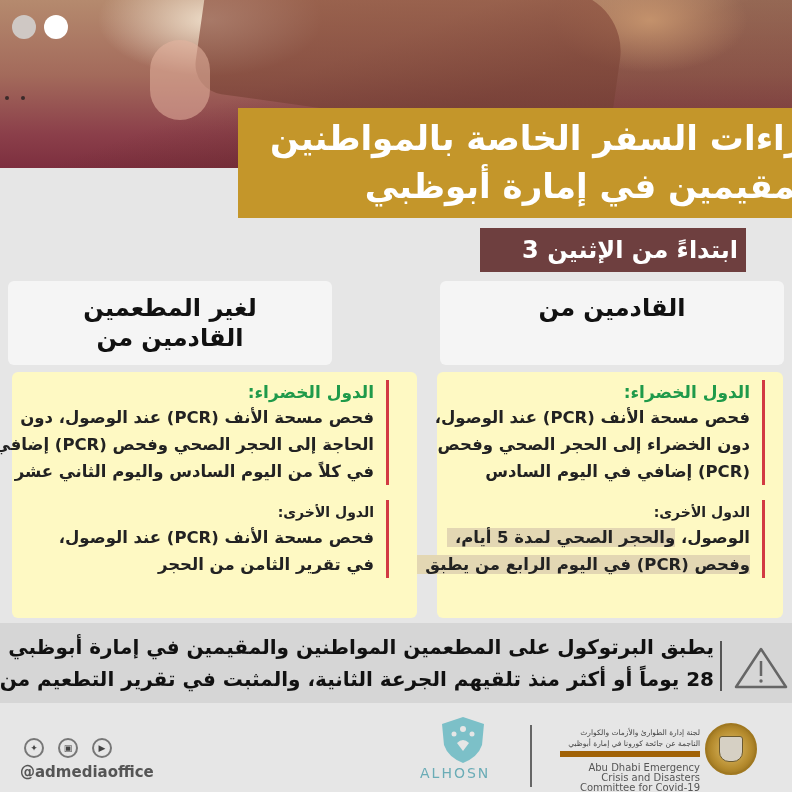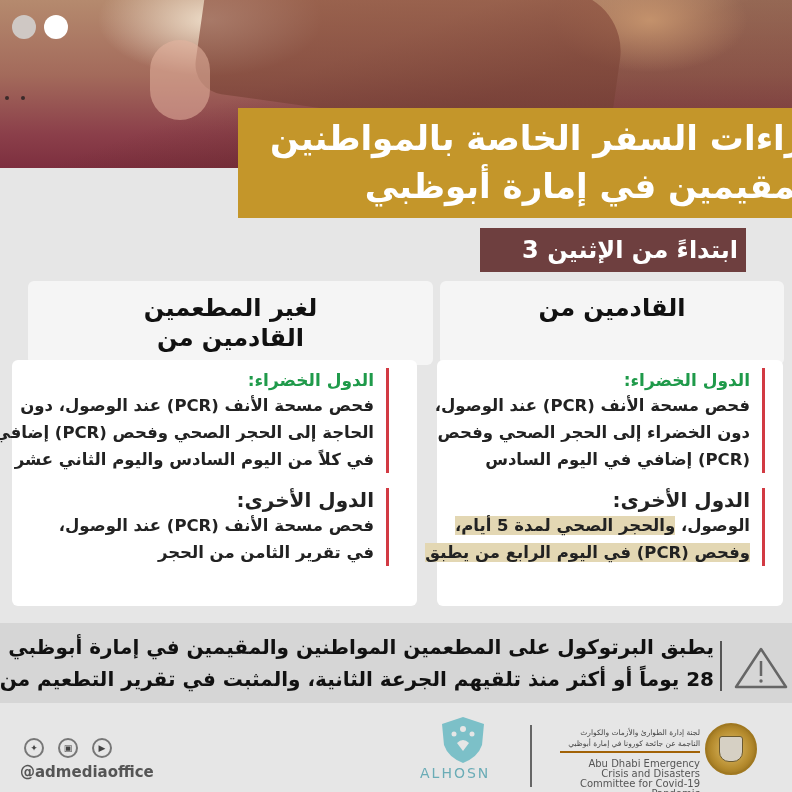--- a/index.html
+++ b/index.html
@@ -29,47 +29,47 @@
   .title-line { color: #ffffff; font-weight: bold; font-size: 34px; line-height: 48px; text-align: right; white-space: nowrap; }
 
   .date-pill { position: absolute; left: 480px; top: 228px; width: 266px; height: 44px;
     background: #6e3f3f; color: #fff; font-weight: bold; font-size: 24px; line-height: 44px;
     direction: rtl; text-align: right; padding-right: 8px; }
 
   .col-head { position: absolute; top: 281px; height: 84px; background: #f5f5f5; border-radius: 6px;
     text-align: center; direction: rtl; font-weight: bold; font-size: 24px; line-height: 30px; color: #111;
     padding-top: 12px; }
   .col-head.right { left: 440px; width: 344px; }
-  .col-head.left { left: 28px; width: 405px; }
+  .col-head.left { left: 8px; width: 324px; }
 
-  .card { position: absolute; top: 360px; height: 246px; background: #ffffff; border-radius: 6px; direction: rtl; }
+  .card { position: absolute; top: 372px; height: 246px; background: #fef9c3; border-radius: 6px; direction: rtl; }
   .card.right { left: 437px; width: 346px; }
   .card.left { left: 12px; width: 405px; }
   .block { position: absolute; border-right: 3px solid #d23a43; padding-right: 12px; text-align: right; }
   .block-title-green { color: #1f9a4a; font-weight: bold; font-size: 17px; line-height: 24px; }
-  .block-title { color: #222; font-weight: bold; font-size: 20px; line-height: 24px; }
+  .block-title { color: #222; font-weight: bold; font-size: 14px; line-height: 24px; }
   .block-line { color: #222; font-weight: bold; font-size: 16.5px; line-height: 27px; white-space: nowrap; }
-  .hl { background: #e3d7b3; }
+  .hl { background: #e3d7b3; padding-left: 8px; }
 
   .notice { position: absolute; left: 0; top: 623px; width: 792px; height: 80px; background: #d6d6d6; }
   .notice-text { position: absolute; right: 78px; top: 8px; direction: rtl; text-align: right;
     font-weight: bold; font-size: 20px; line-height: 32px; color: #111; white-space: nowrap; }
   .notice-sep { position: absolute; left: 720px; top: 18px; width: 2px; height: 50px; background: #555; }
   .warn-icon { position: absolute; left: 733px; top: 23px; width: 56px; height: 44px; }
 
   .footer { position: absolute; left: 0; top: 703px; width: 792px; height: 89px; background: #e6e6e6; }
   .social { position: absolute; left: 24px; top: 35px; display: flex; gap: 14px; }
   .social-icon { width: 20px; height: 20px; border-radius: 50%; border: 2px solid #777;
     display: flex; align-items: center; justify-content: center; font-size: 9px; color: #444; }
   .handle { position: absolute; left: 20px; top: 60px; font-size: 15px; color: #555; font-weight: bold; }
   .alhosn { position: absolute; left: 438px; top: 12px; width: 50px; text-align: center; }
   .alhosn-label { position: absolute; left: 420px; top: 62px; font-size: 14px; letter-spacing: 2px; color: #6aacb6; }
   .footer-sep { position: absolute; left: 530px; top: 22px; width: 1.5px; height: 62px; background: #666; }
   .committee { position: absolute; left: 560px; top: 24px; width: 140px; direction: rtl; text-align: right; }
-  .committee .ar { font-size: 7.5px; color: #444; line-height: 11px; border-bottom: 2px solid #a16207; padding-bottom: 2px; }
+  .committee .ar { font-size: 7.5px; color: #444; line-height: 11px; border-bottom: 6px solid #a16207; padding-bottom: 2px; }
   .committee .en { direction: ltr; text-align: right; font-size: 10px; color: #555; line-height: 10px; margin-top: 6px; }
   .seal { position: absolute; left: 705px; top: 20px; width: 52px; height: 52px; border-radius: 50%;
     background: radial-gradient(circle, #e4c26e 0%, #b48a2c 60%, #7a5a18 100%); border: 2px solid #a07820; }
   .seal-inner { position: absolute; left: 12px; top: 11px; width: 24px; height: 26px; background: #d6d0c4; border-radius: 3px 3px 10px 10px; border: 1px solid #6b5a30; }
 </style>
 </head>
 <body>
 
 <div class="hero">
   <div class="case"></div>

